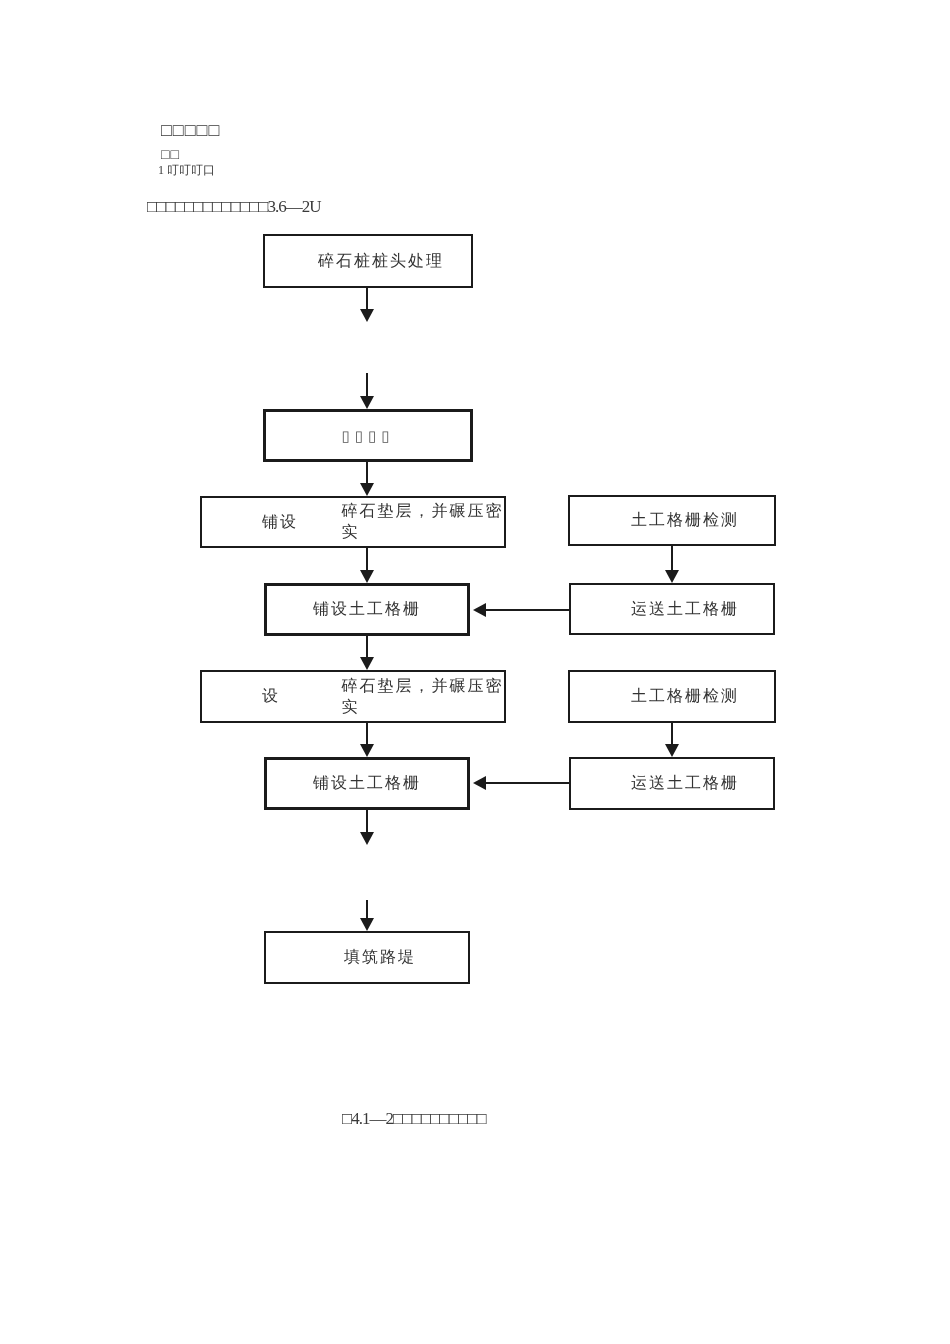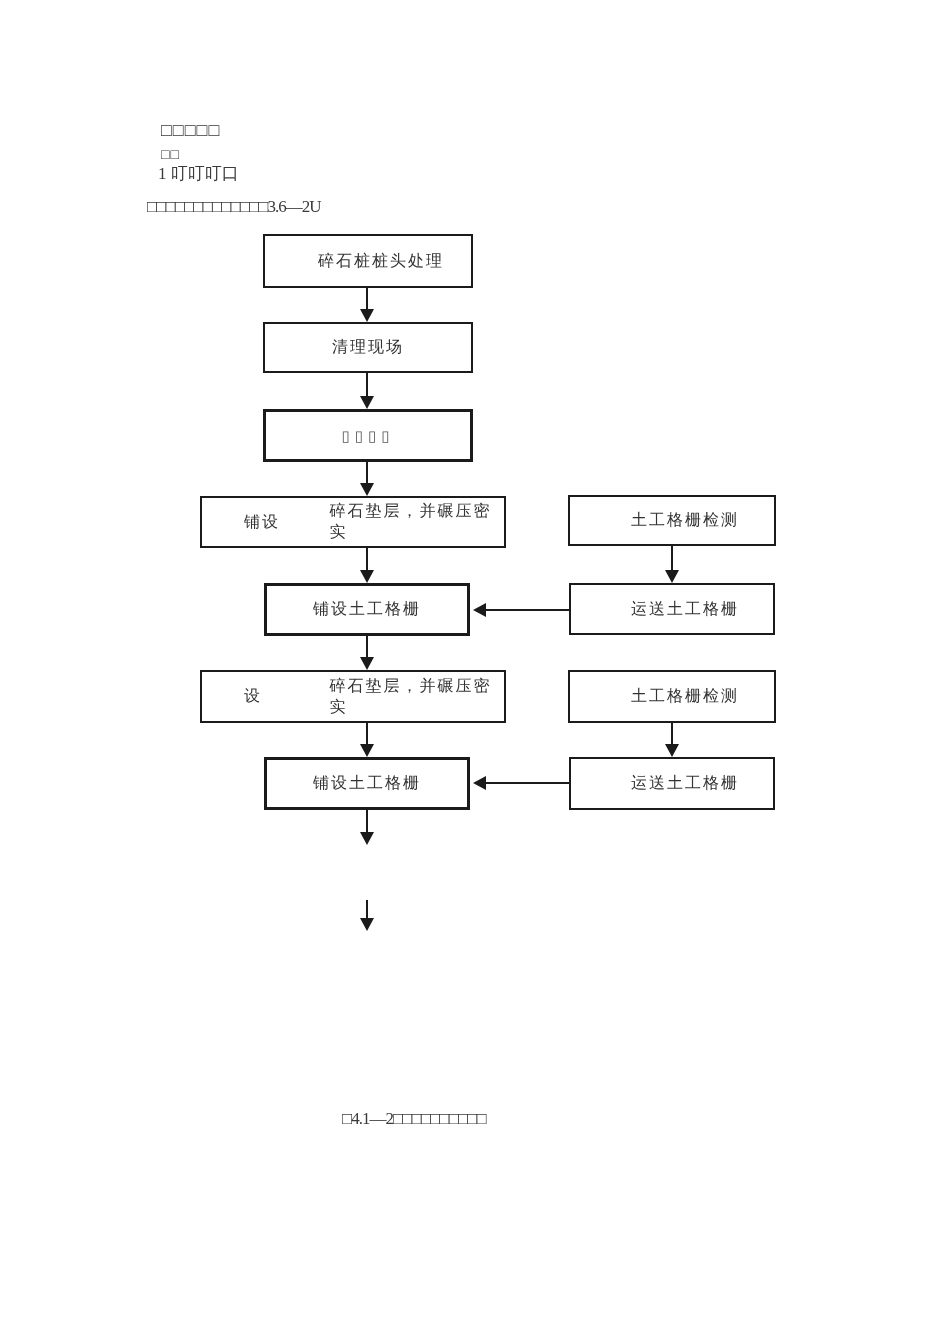--- a/index.html
+++ b/index.html
@@ -19,21 +19,21 @@
   .abs { position: absolute; }
 
   
   .hline {
     position: absolute;
     color: #3a3a3a;
     white-space: pre;
   }
   .hline1 { left: 161px; top: 120px; font-size: 18px; letter-spacing: 1px; }
   .hline2 { left: 161px; top: 146px; font-size: 14px; letter-spacing: 1px; }
-  .hline3 { left: 158px; top: 162px; font-size: 17px; font-family: "Liberation Serif", serif; }
+  .hline3 { left: 158px; top: 162px; font-size: 12px; font-family: "Liberation Serif", serif; }
   .hline4 { left: 147px; top: 197px; font-size: 17px; font-family: "Liberation Serif", serif; letter-spacing: -1px; }
 
   
   .node {
     position: absolute;
     border: 2px solid #1b1b1b;
     background: #ffffff;
     display: flex;
     align-items: center;
     justify-content: center;
@@ -43,21 +43,21 @@
     box-sizing: border-box;
   }
   .node.bold { border-width: 3px; }
   .node.shift-r { justify-content: center; padding-left: 26px; }
   .node .seg1 {
     display: inline-block;
     width: 130px;
     padding-left: 42px;
     box-sizing: border-box;
   }
-  .node.two-seg { justify-content: center; }
+  .node.two-seg { justify-content: center; padding-left: 18px; }
   .node.two-line {
     flex-direction: column;
     justify-content: center;
     line-height: 22px;
   }
   .placeholder-glyphs { color: #555555; letter-spacing: 5px; font-size: 15px; }
 
   
   .vline {
     position: absolute;
@@ -106,23 +106,20 @@
   <div class="hline hline4">□□□□□□□□□□□□□3.6—2U</div>
 
   <div class="abs" style="left:0;top:0;width:950px;height:1344px;">
 
     <div class="node shift-r" style="left:263px; top:234px; width:210px; height:54px;">
       <span>碎石桩桩头处理</span>
     </div>
     <div class="vline" style="left:366px; top:288px; height:23px;"></div>
     <div class="varrowhead" style="left:360px; top:309px;"></div>
 
-    <div class="node" style="left:263px; top:322px; width:210px; height:51px;">
-      <span>清理现场</span>
-    </div>
     <div class="vline" style="left:366px; top:373px; height:24px;"></div>
     <div class="varrowhead" style="left:360px; top:396px;"></div>
 
     <div class="node bold" style="left:263px; top:409px; width:210px; height:53px;">
       <span class="placeholder-glyphs">▯▯▯▯</span>
     </div>
     <div class="vline" style="left:366px; top:462px; height:22px;"></div>
     <div class="varrowhead" style="left:360px; top:483px;"></div>
 
     <div class="node two-seg" style="left:200px; top:496px; width:306px; height:52px;">
@@ -177,18 +174,21 @@
 
     <div class="hline-arrow" style="left:485px; top:782px; width:84px;"></div>
     <div class="harrowhead" style="left:473px; top:776px;"></div>
 
     <div class="vline" style="left:366px; top:810px; height:23px;"></div>
     <div class="varrowhead" style="left:360px; top:832px;"></div>
 
     <div class="vline" style="left:366px; top:900px; height:19px;"></div>
     <div class="varrowhead" style="left:360px; top:918px;"></div>
 
+    <div class="node shift-r" style="left:264px; top:931px; width:206px; height:53px;">
+      <span>填筑路堤</span>
+    </div>
 
   </div>
 
   <div class="caption">□4.1—2□□□□□□□□□□</div>
 
 </div>
 
 </body></html>

